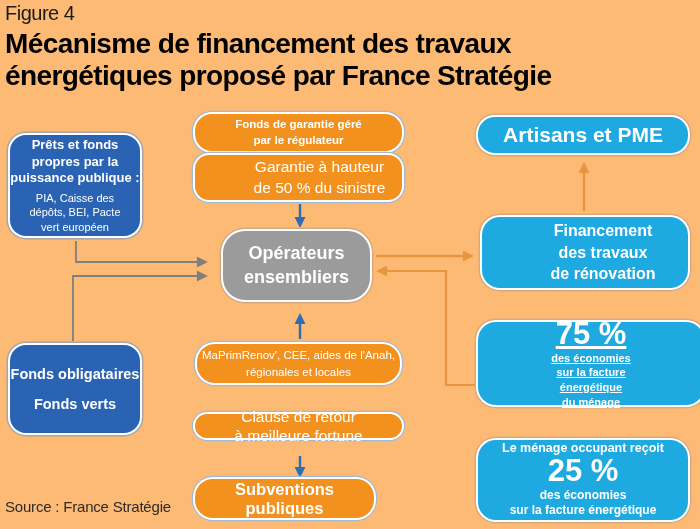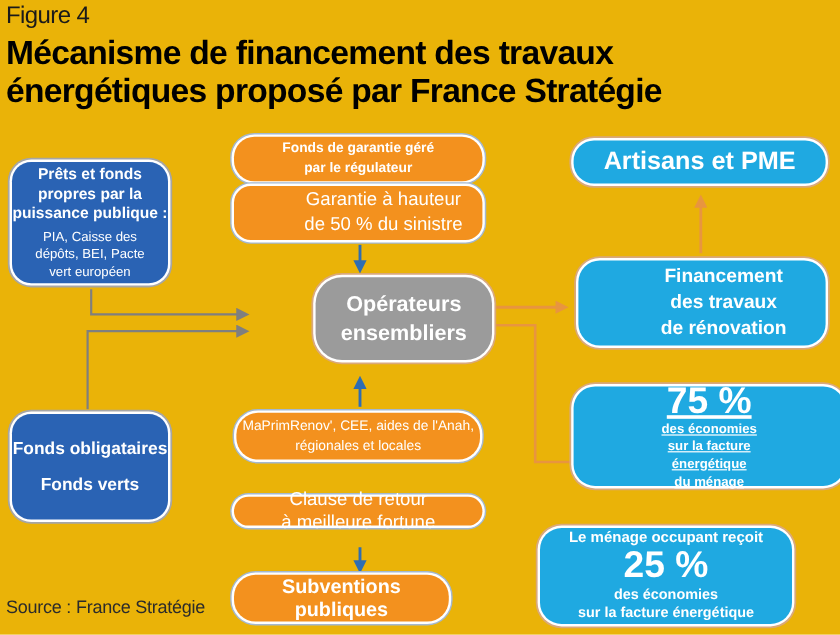--- a/index.html
+++ b/index.html
@@ -3,21 +3,21 @@
 <meta charset="utf-8">
 <style>
   :root{
     --blue:#2A63B4; --orange:#F3911E; --cyan:#1FA9E1; --gray_box:#9B9B9B;
     --arrow_blue:#2E6DB4; --arrow_gray:#7F7F7F; --arrow_orange:#E8953F;
     --ring_tan:#D9A97C; --ring_gray:#A6A6A6; --ring_bluegray:#A4B8CF;
     --text_dark:#1A1A1A;
   }
   html,body{margin:0;padding:0;background:#fff;}
   .canvas{
-    position:relative; width:700px; height:529px; background:#eab308; overflow:hidden;
+    position:relative; width:700px; height:529px; background:#fdba74; overflow:hidden;
     font-family:"Liberation Sans","DejaVu Sans",sans-serif;
   }
   .figure-label{
     position:absolute; left:5px; top:2px; font-size:20px; font-weight:500;
     color:var(--text_dark); letter-spacing:-0.5px; white-space:pre-line;
   }
   .main-title{
     position:absolute; left:5px; top:28px; margin:0; font-size:28px; font-weight:700;
     color:#000; line-height:32px; letter-spacing:-0.6px; white-space:pre-line;
   }
@@ -25,21 +25,21 @@
     position:absolute; left:5px; top:498px; font-size:15px; color:#2B2B2B; letter-spacing:-0.2px;
   }
   .b{
     position:absolute; box-sizing:border-box; color:#fff; text-align:center;
     display:flex; flex-direction:column; align-items:center; justify-content:center;
     white-space:pre-line;
   }
   .fill-blue{background:var(--blue);}
   .fill-orange{background:var(--orange);}
   .fill-cyan{background:var(--cyan);}
-  .fill-gray{background:var(--gray_box);margin-left:40px;}
+  .fill-gray{background:var(--gray_box);}
   .ring-tan {box-shadow:0 0 0 2px #fff, 0 0 0 3.5px var(--ring_tan);}
   .ring-gray{box-shadow:0 0 0 2px #fff, 0 0 0 3.5px var(--ring_gray);}
   .ring-bgr {box-shadow:0 0 0 2px #fff, 0 0 0 3.2px var(--ring_bluegray);}
 
   #prets{left:10px; top:135px; width:130px; height:101px; border-radius:16px;}
   #prets .t1{font-size:13px; font-weight:700; line-height:1.28;}
   #prets .t2{font-size:11px; line-height:1.3; margin-top:4px;}
 
   #fonds-garantie{left:195px; top:114px; width:207px; height:37px; border-radius:17px;
     font-size:11.5px; font-weight:700; line-height:1.35;}
@@ -55,21 +55,21 @@
     font-size:11.5px; line-height:1.4;}
   #oblig{left:10px; top:345px; width:130px; height:88px; border-radius:16px;
     font-size:14.5px; font-weight:700; line-height:2.1;}
   #clause{left:195px; top:414px; width:207px; height:24px; border-radius:18px;
     font-size:15.5px; line-height:1.25;}
   #subventions{left:195px; top:479px; width:179px; height:39px; border-radius:18px;
     font-size:16.5px; font-weight:700;}
   #pct75{left:478px; top:322px; width:226px; height:83px; border-radius:18px;text-decoration:underline;}
   #pct75 .big{font-size:31px; font-weight:700; line-height:1;}
   #pct75 .small{font-size:11px; font-weight:700; line-height:1.32; margin-top:2px;}
-  #pct25{left:450px; top:440px; width:210px; height:80px; border-radius:18px;}
+  #pct25{left:478px; top:440px; width:210px; height:80px; border-radius:18px;}
   #pct25 .intro{font-size:12.5px; font-weight:700;}
   #pct25 .big{font-size:31px; font-weight:700; line-height:1.05;}
   #pct25 .small{font-size:12px; font-weight:700; line-height:1.3;}
 
   .arrow-layer{position:absolute; left:0; top:0; width:700px; height:529px; pointer-events:none;}
 </style>
 </head>
 <body>
 
 <div class="canvas">

